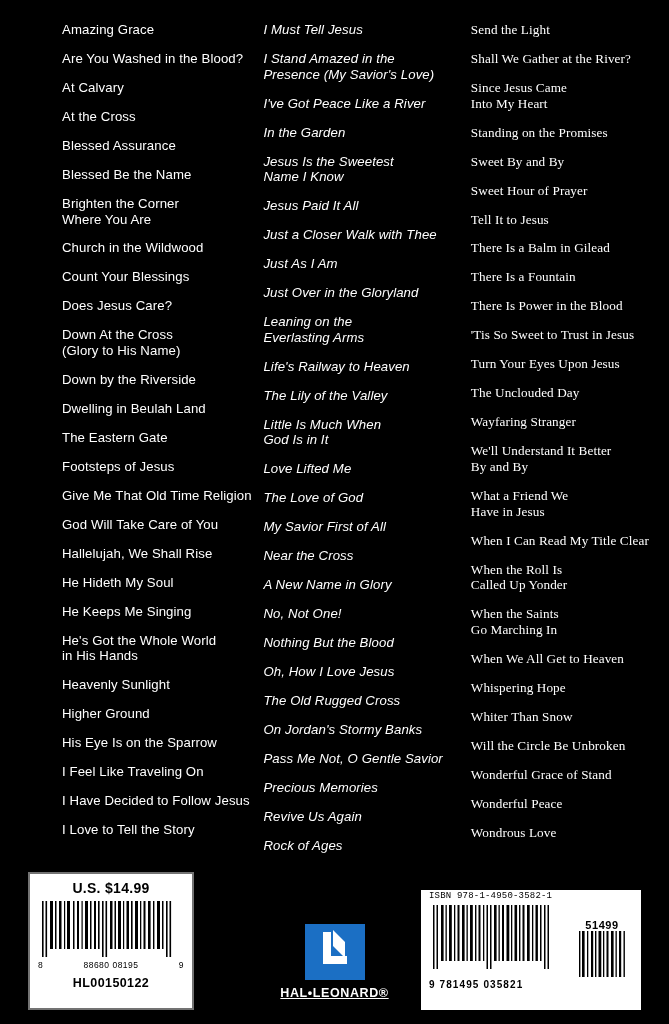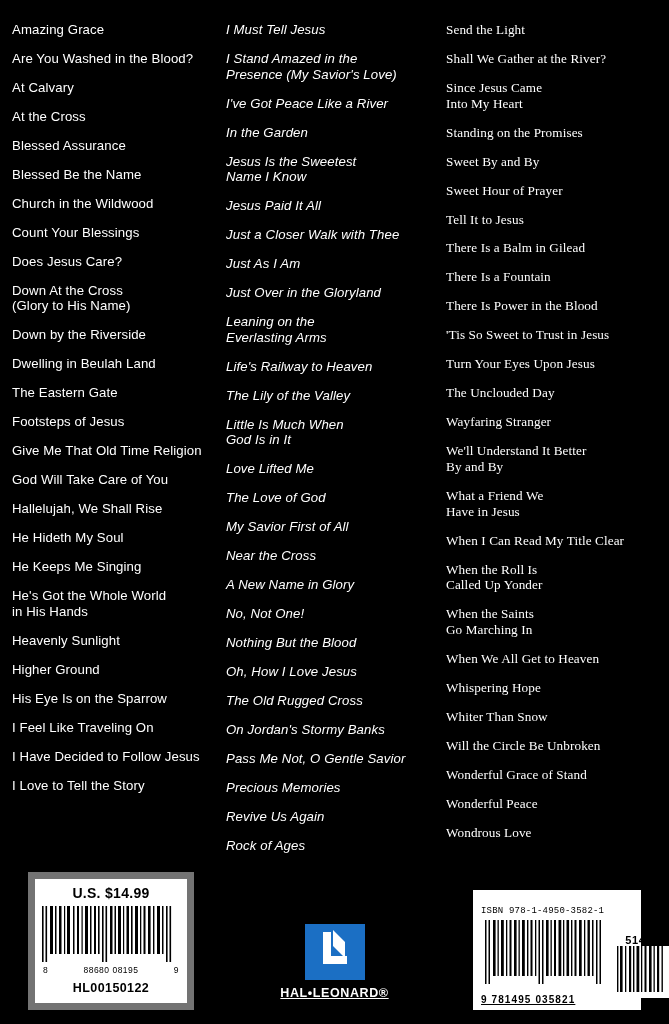--- a/index.html
+++ b/index.html
@@ -17,23 +17,24 @@
   }
   .page {
     width: 669px;
     height: 1024px;
     position: relative;
     background: #000000;
   }
   .columns {
     display: flex;
     flex-direction: row;
-    padding: 22px 16px 0 0;
+    padding: 22px 16px 0 34px;
     box-sizing: border-box;
     gap: 0;
+    margin-left: 16px;
   }
   .col {
     box-sizing: border-box;
   }
   .col-1 { width: 218px; padding-left: 12px; }
   .col-2 { width: 214px; padding-left: 8px; font-style: italic; }
   .col-3 { width: 208px; padding-left: 14px; font-family: Liberation Serif, serif; }
   .song {
     font-size: 13.2px;
     line-height: 15.6px;
@@ -54,21 +55,21 @@
     height: 160px;
   }
   .price-box {
     position: absolute;
     left: 28px;
     bottom: 14px;
     width: 166px;
     height: 138px;
     background: #ffffff;
     color: #000000;
-    border: 7px solid #737373;
+    border: 2px solid #737373;
     box-sizing: border-box;
     text-align: center;
     padding-top: 6px;
   }
   .price-label {
     font-size: 14px;
     font-weight: bold;
     letter-spacing: 0.3px;
     margin-bottom: 3px;
   }
@@ -90,41 +91,40 @@
   .hl-number {
     font-size: 12.5px;
     font-weight: bold;
     margin-top: 6px;
     letter-spacing: 0.4px;
   }
   .isbn-box {
     position: absolute;
     right: 28px;
     bottom: 14px;
-    width: 168px;
+    width: 220px;
     height: 120px;
     background: #ffffff;
     color: #000000;
     box-sizing: border-box;
-    padding: 16px 8px 4px 8px;
+    padding: 1px 8px 4px 8px;
   }
   .isbn-label {
     font-size: 9px;
     font-family: "Liberation Mono", monospace;
     letter-spacing: 0.2px;
     margin-bottom: 2px;
   }
   .isbn-row {
     display: flex;
     flex-direction: row;
     align-items: flex-start;
   }
   .isbn-main {
     flex: 1;
-    text-decoration: underline;
   }
   .isbn-side {
     width: 62px;
     text-align: right;
   }
   .isbn-side .digits {
     font-size: 11px;
     font-family: "Liberation Sans", sans-serif;
     font-weight: bold;
     letter-spacing: 0.6px;
@@ -165,20 +165,21 @@
 <div class="page">
 
   <div class="columns">
     <div class="col col-1">
         <div class="song"><span>Amazing Grace</span></div>
         <div class="song"><span>Are You Washed in the Blood?</span></div>
         <div class="song"><span>At Calvary</span></div>
         <div class="song"><span>At the Cross</span></div>
         <div class="song"><span>Blessed Assurance</span></div>
         <div class="song"><span>Blessed Be the Name</span></div>
+        <div class="song"><span>Brighten the Corner</span><span class="l2">Where You Are</span></div>
         <div class="song"><span>Church in the Wildwood</span></div>
         <div class="song"><span>Count Your Blessings</span></div>
         <div class="song"><span>Does Jesus Care?</span></div>
         <div class="song"><span>Down At the Cross</span><span class="l2">(Glory to His Name)</span></div>
         <div class="song"><span>Down by the Riverside</span></div>
         <div class="song"><span>Dwelling in Beulah Land</span></div>
         <div class="song"><span>The Eastern Gate</span></div>
         <div class="song"><span>Footsteps of Jesus</span></div>
         <div class="song"><span>Give Me That Old Time Religion</span></div>
         <div class="song"><span>God Will Take Care of You</span></div>

